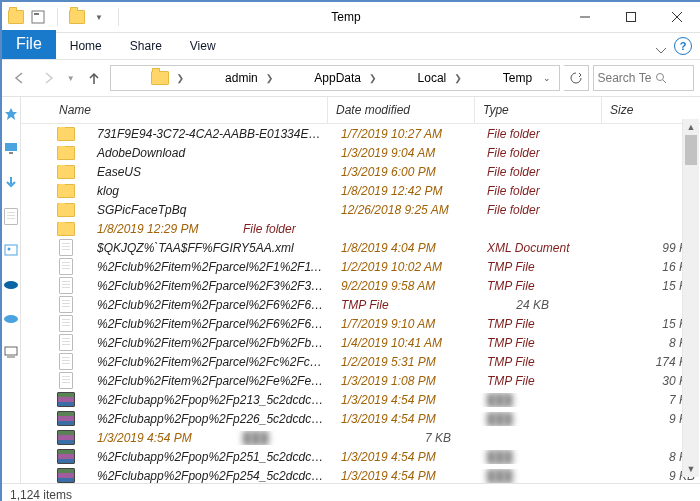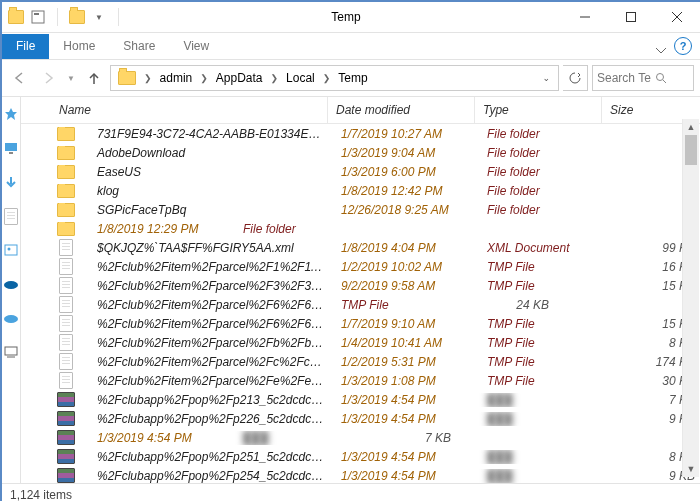--- a/index.html
+++ b/index.html
@@ -4,30 +4,30 @@
 <style>
 html, body { margin:0; padding:0; font-family: "Segoe UI", Arial, sans-serif; font-size:12px; color:#000; background:#fff; width:700px; height:501px; overflow:hidden; box-sizing:border-box; border:1px solid #5a8ac6;}
 .titlebar { height:30px; display:flex; align-items:center; background:#fff; border-bottom:1px solid #e3e3e3;}
 .titlebar .qat { display:flex; align-items:center; gap:6px; padding:0 6px;}
 .titlebar .icon { width:16px; height:16px; display:inline-flex; align-items:center; justify-content:center;}
 .titlebar .sep { width:1px; height:18px; background:#e3e3e3; margin:0 5px;}
 .titlebar .title { flex:1; text-align:center; font-size:12px; color:#000;}
 .titlebar .win-controls { display:flex;}
 .titlebar .win-btn { width:46px; height:30px; display:flex; align-items:center; justify-content:center; color:#333;}
 .ribbon { height:26px; display:flex; align-items:flex-end; border-bottom:1px solid #e3e3e3;}
-.ribbon .file-tab { background:#1979ca; color:#fff; padding:5px 14px 6px; font-size:12px;}
-.ribbon .tab { padding:5px 14px 6px; color:#737373;}
+.ribbon .file-tab { background:#1979ca; color:#fff; padding:5px 14px 6px; font-size:16px;}
+.ribbon .tab { padding:5px 14px 6px; color:#0f172a;}
 .ribbon .spacer{flex:1}
 .ribbon .help{width:26px;text-align:center;color:#1979ca;font-weight:bold;border:1px solid #1979ca;border-radius:50%;height:16px;width:16px;line-height:16px;margin:0 8px 4px 0;font-size:11px}
 .ribbon .expand{margin:0 8px 4px 0;color:#666}
 .navbar { height:32px; display:flex; align-items:center; gap:4px; padding:2px 6px; border-bottom:1px solid #e3e3e3;}
 .nav-btn { width:24px; height:24px; display:flex; align-items:center; justify-content:center; color:#888;}
 .nav-btn.enabled{color:#555}
 .addressbar { flex:1; height:24px; border:1px solid #ccc; display:flex; align-items:center; padding:0 2px; gap:0;}
-.addressbar .crumb { padding:0 5px; display:flex; align-items:center; gap:4px;}
+.addressbar .crumb { padding:0 5px; display:flex; align-items:center; gap:4px;margin-left:33px;}
 .addressbar .chev { color:#666; font-size:9px; padding:0 3px;}
 .addressbar .end{flex:1}
 .addressbar .drop{padding:0 6px;color:#555;font-size:9px}
 .refresh-btn{width:24px;height:24px;border:1px solid #ccc;border-left:none;display:flex;align-items:center;justify-content:center;color:#555}
 .searchbox { width:92px; height:24px; border:1px solid #ccc; display:flex; align-items:center; padding:0 4px; color:#777; gap:4px;}
 .content { display:flex; height:386px;font-style:italic;}
 .sidebar { width:28px; border-right:1px solid #e3e3e3; display:flex; flex-direction:column; align-items:center; padding-top:8px; gap:16px;}
 .sidebar .sb-item{width:18px;height:18px;display:flex;align-items:center;justify-content:center}
 .main { flex:1; display:flex; flex-direction:column;}
 .columns { height:26px; display:flex; align-items:center; border-bottom:1px solid #e8e8e8; font-size:12px; color:#333;}

